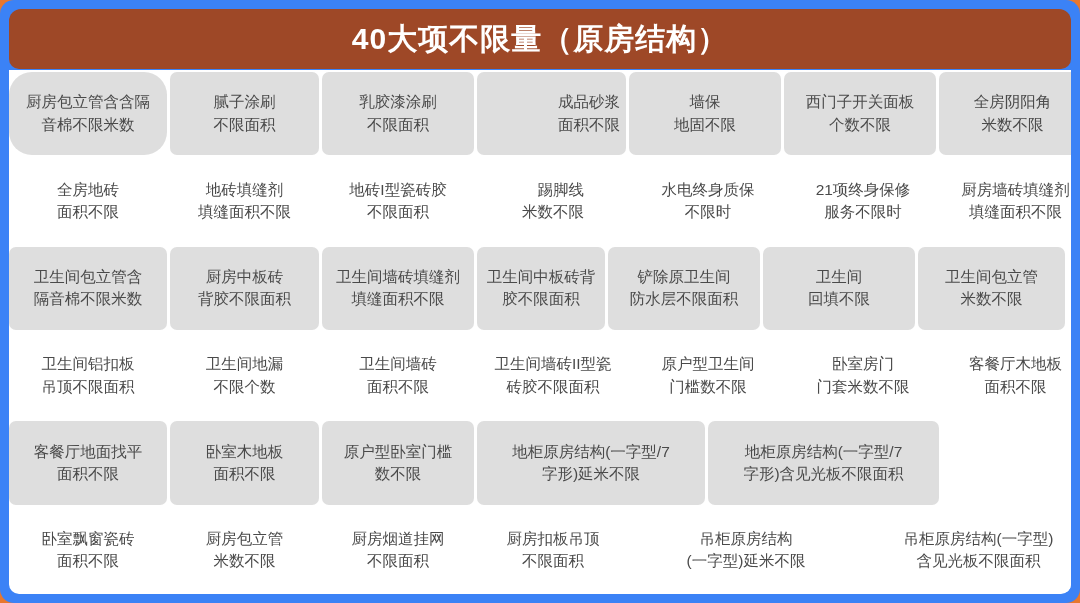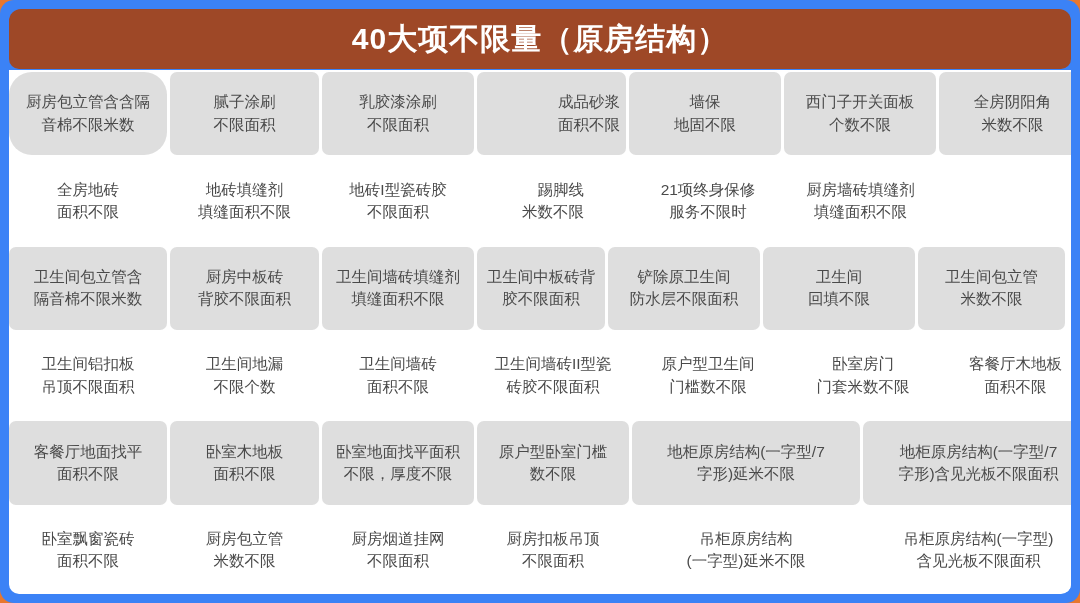--- a/index.html
+++ b/index.html
@@ -160,20 +160,24 @@
 填缝面积不限</span>
         </div>
         <div class="cell c2" style="width: 152px;">
           <span class="cell-text">地砖I型瓷砖胶
 不限面积</span>
         </div>
         <div class="cell c3" style="width: 152px; text-align: right;">
           <span class="cell-text">踢脚线
 米数不限</span>
         </div>
+        <div class="cell c4" style="width: 152px;">
+          <span class="cell-text">水电终身质保
+不限时</span>
+        </div>
         <div class="cell c5" style="width: 152px;">
           <span class="cell-text">21项终身保修
 服务不限时</span>
         </div>
         <div class="cell c6" style="width: 147px;">
           <span class="cell-text">厨房墙砖填缝剂
 填缝面积不限</span>
         </div>
       </div>
       <div class="row gray">
@@ -238,24 +242,20 @@
       </div>
       <div class="row gray">
         <div class="cell c0" style="width: 158px;">
           <span class="cell-text">客餐厅地面找平
 面积不限</span>
         </div>
         <div class="cell c1" style="width: 149px;">
           <span class="cell-text">卧室木地板
 面积不限</span>
         </div>
-        <div class="cell c2" style="width: 152px;">
-          <span class="cell-text">卧室地面找平面积
-不限，厚度不限</span>
-        </div>
         <div class="cell c3" style="width: 152px;">
           <span class="cell-text">原户型卧室门槛
 数不限</span>
         </div>
         <div class="cell c4" style="width: 228px;">
           <span class="cell-text">地柜原房结构(一字型/7
 字形)延米不限</span>
         </div>
         <div class="cell c5" style="width: 231px;">
           <span class="cell-text">地柜原房结构(一字型/7

